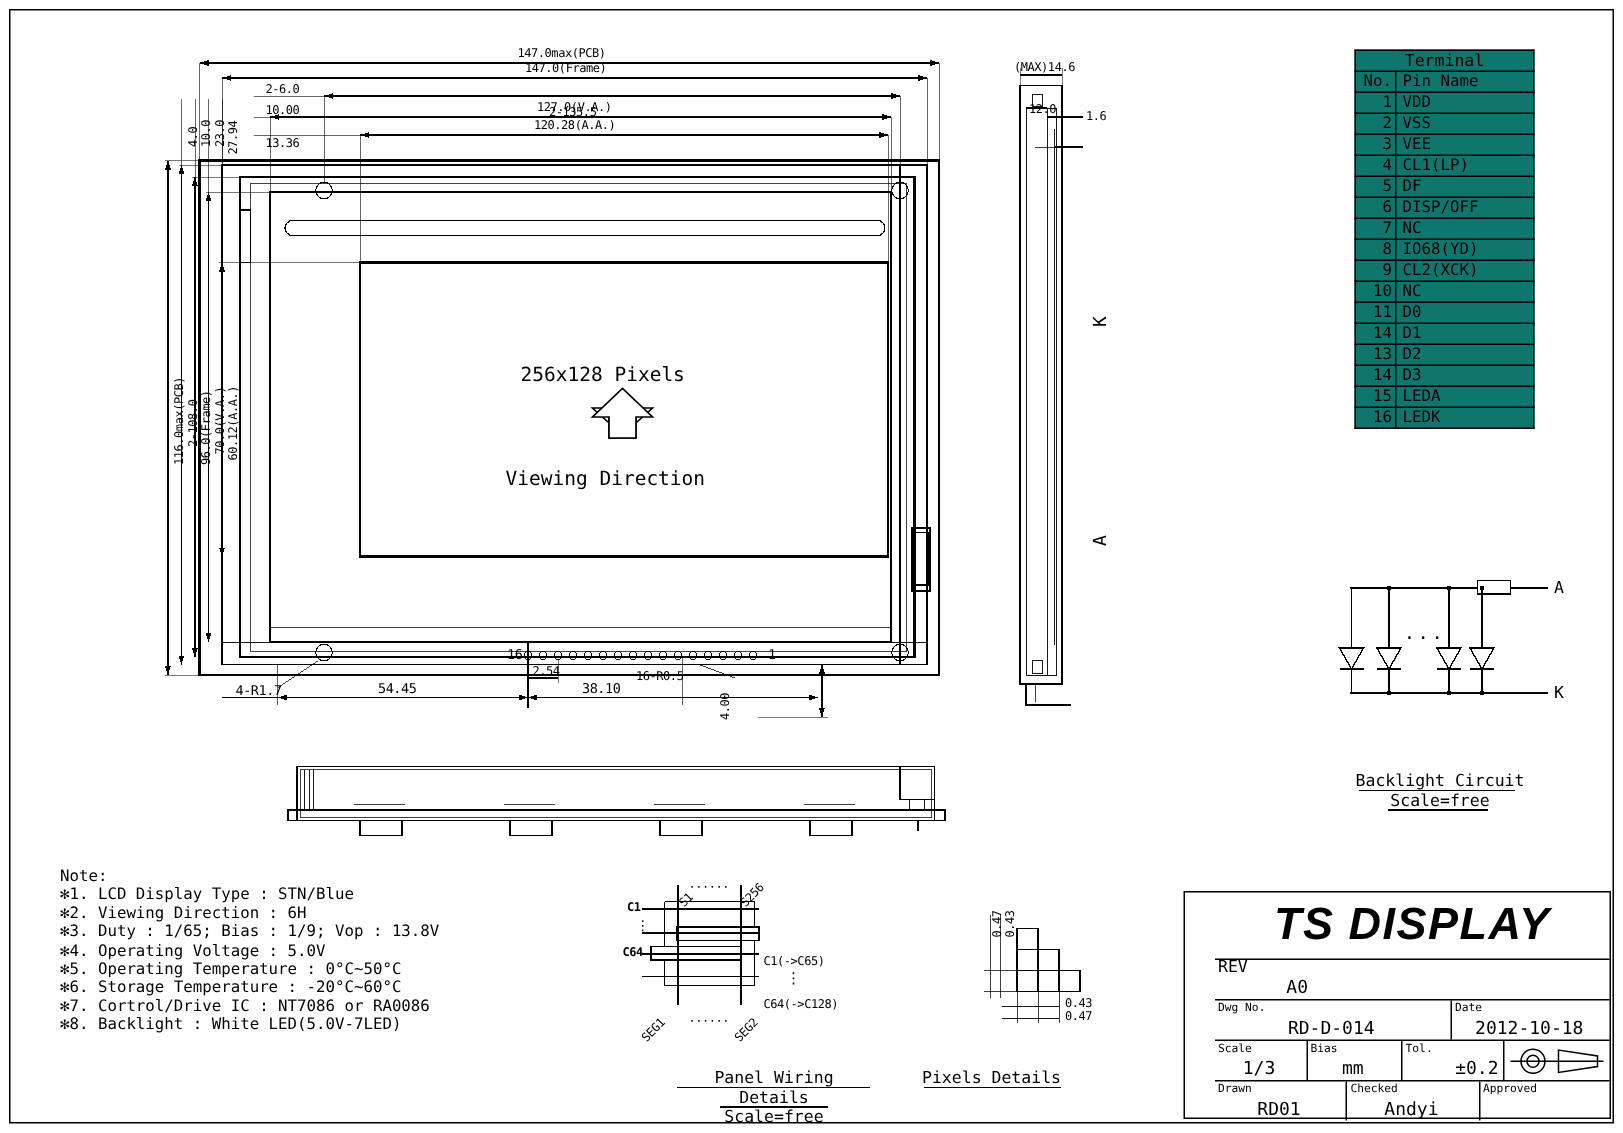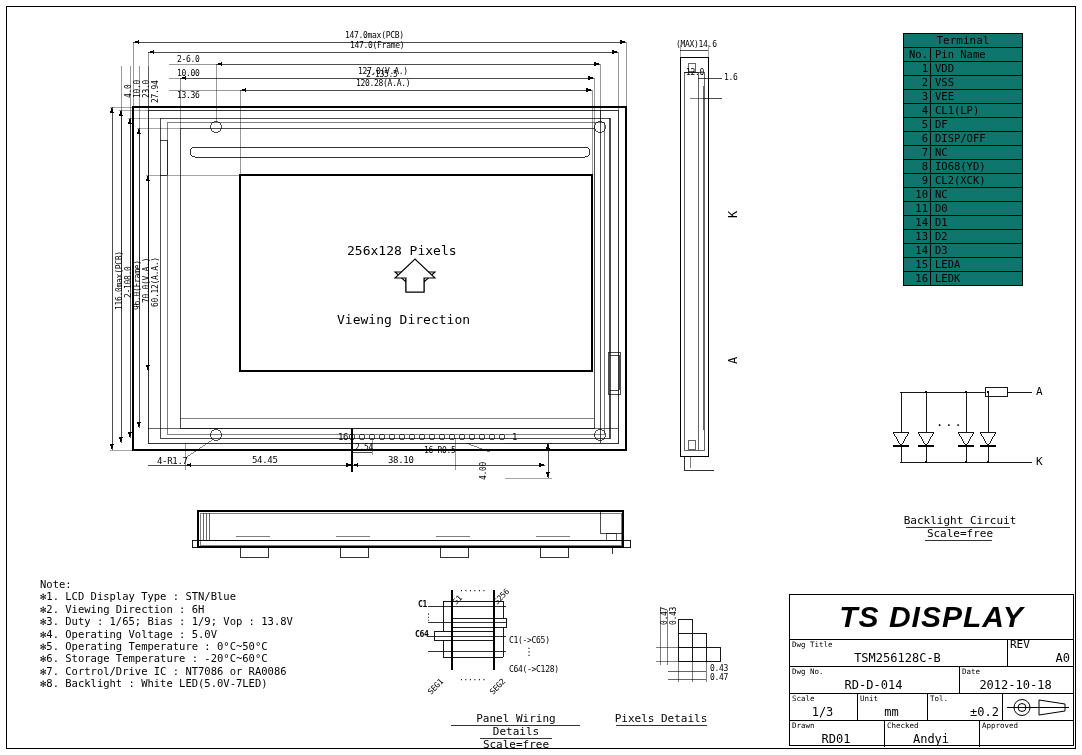--- a/index.html
+++ b/index.html
@@ -45,21 +45,21 @@
     font-family:"DejaVu Sans Mono", monospace;
   }
   #termtable td.no{width:22px;text-align:right;}
   #termtable td.nm{text-align:left;padding-left:4px;}
   #termtable td.th{text-align:center;}
   #termtable tr.title td{text-align:center;font-size:11px;}
 
   
   #titleblock{
     position:absolute;left:789px;top:594px;width:285px;height:152px;
-    border:1.2px solid #000;box-sizing:border-box;background:#fff;
+    border:1.2px solid #000;box-sizing:border-box;background:#fff;padding-left:20px;
   }
   #tb-logo{
     height:44px;display:flex;align-items:center;justify-content:center;
     border-bottom:1.2px solid #000;
   }
   #tb-logo span{
     font-family:"Liberation Sans", sans-serif;
     font-weight:bold;font-style:italic;font-size:30px;letter-spacing:1px;
   }
   .tbrow{display:flex;border-bottom:1.2px solid #000;box-sizing:border-box;}
@@ -513,24 +513,20 @@
     <div>✻7. Cortrol/Drive IC : NT7086 or RA0086</div>
     <div>✻8. Backlight : White LED(5.0V-7LED)</div>
   </div>
 
   <div id="titleblock">
     <div id="tb-logo">
       <span>TS DISPLAY</span>
     </div>
 
     <div class="tbrow" style="height:27px;">
-      <div class="tbcell" style="width:218px;">
-        <span class="cap">Dwg Title</span>
-        <span class="val">TSM256128C-B</span>
-      </div>
       <div class="tbcell" style="width:65px;">
         <span class="cap" style="font-size:11px;">REV</span>
         <span class="val-r">A0</span>
       </div>
     </div>
 
     <div class="tbrow" style="height:27px;">
       <div class="tbcell" style="width:170px;">
         <span class="cap">Dwg No.</span>
         <span class="val">RD-D-014</span>
@@ -540,21 +536,21 @@
         <span class="val">2012-10-18</span>
       </div>
     </div>
 
     <div class="tbrow" style="height:27px;">
       <div class="tbcell" style="width:68px;">
         <span class="cap">Scale</span>
         <span class="val">1/3</span>
       </div>
       <div class="tbcell" style="width:70px;">
-        <span class="cap">Unit</span>
+        <span class="cap">Bias</span>
         <span class="val">mm</span>
       </div>
       <div class="tbcell" style="width:75px;">
         <span class="cap">Tol.</span>
         <span class="val-r">±0.2</span>
       </div>
       <div class="tbcell" style="width:70px;position:relative;">
         <svg width="70" height="27">
           <g fill="none" stroke="#000" stroke-width="1">
             <line x1="4" y1="13.5" x2="66" y2="13.5"></line>

